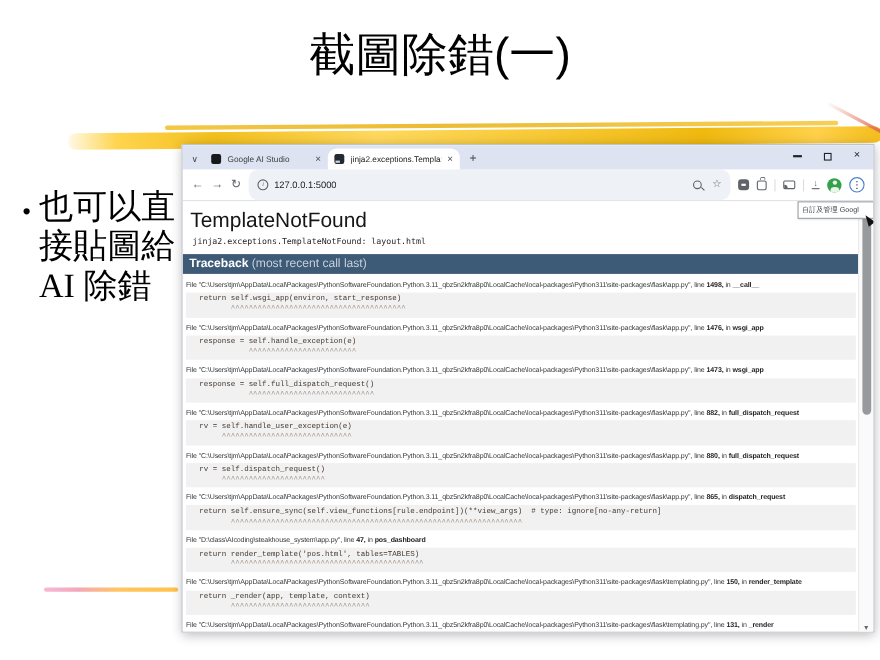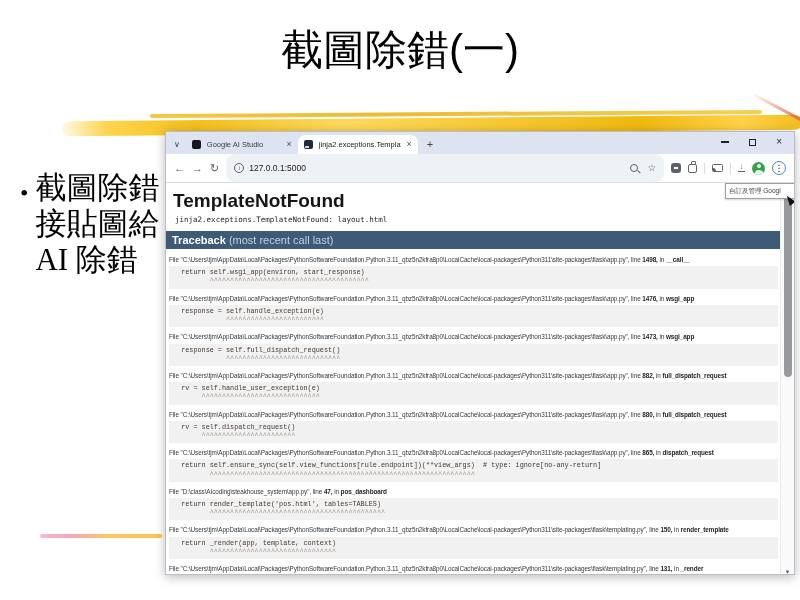--- a/index.html
+++ b/index.html
@@ -59,21 +59,21 @@
   .dl-ic .bar{width:7px;height:1.2px;background:#5f6368;margin-top:1px}
   .avatar{width:13px;height:13px;border-radius:50%;background:#34a04c;position:relative;overflow:hidden;flex:none}
   .avatar::before{content:"";position:absolute;top:2.5px;left:4.5px;width:4px;height:4px;border-radius:50%;background:#e8f5e9}
   .avatar::after{content:"";position:absolute;top:8px;left:2.5px;width:8px;height:6px;border-radius:50% 50% 0 0;background:#e8f5e9}
   .menu-dots{width:14px;height:14px;border:1.3px solid #4d7fd0;border-radius:50%;display:flex;align-items:center;justify-content:center;color:#202124;font-size:9px;box-sizing:border-box;flex:none;line-height:1}
 
   .tooltip{position:absolute;left:559px;top:51px;width:70px;box-sizing:border-box;background:#fff;border:1px solid #9aa0a6;font-size:6.5px;color:#3c4043;padding:2.5px 3px;white-space:nowrap;overflow:hidden;z-index:5;box-shadow:0 1px 2px rgba(0,0,0,.18)}
   .cursor{position:absolute;left:620px;top:63px;width:0;height:0;border-left:4px solid transparent;border-right:3.5px solid transparent;border-bottom:10px solid #101010;transform:rotate(-38deg);z-index:6}
 
   .content{position:relative;height:393px;background:#fff;overflow:hidden;padding-right:14px;box-sizing:border-box}
-  .h1{font-size:19px;color:#161616;margin:7px 0 3px 7px;font-weight:700}
+  .h1{font-size:19px;color:#161616;margin:7px 0 3px 7px;font-weight:400}
   .exc{font-family:"DejaVu Sans Mono","Liberation Mono",monospace;font-size:7.5px;color:#1d1d1d;margin-left:9px}
   .tb-bar{margin-top:7px;background:#3d5a76;color:#fff;font-size:11px;padding:3px 0 3px 6px}
   .tb-bar .note{color:#c6d0dc}
   .frames{padding:1px 2px 0 3px}
   .frame{margin-top:5px}
   .file-line{font-size:6.4px;color:#36383b;line-height:1.45;letter-spacing:-.1px;word-break:break-all}
   .file-line b{color:#1f1f1f}
   .code-block{margin:2px 0 0 0;background:#f1f1f1;padding:2px 4px 2px;font-family:Liberation Mono, monospace;font-size:6.8px;line-height:1.35;color:#46372e;white-space:pre;overflow:hidden}
   .carets{color:#a5968a}
 
@@ -89,21 +89,21 @@
   <div class="title">截圖除錯(一)</div>
 
   <div class="streak-main"></div>
   <div class="streak-thin"></div>
   <div class="streak-red"></div>
   <div class="pink-line"></div>
 
   <div class="bullet">
     <div class="marker">•</div>
     <div class="lines">
-      <div>截圖除錯</div>
+      <div>也可以直</div>
       <div>接貼圖給</div>
       <div>AI 除錯</div>
     </div>
   </div>
 
   <div class="bwindow">
 
     <div class="tabstrip">
       <span class="tab-search">∨</span>
       <div class="tab t1">

